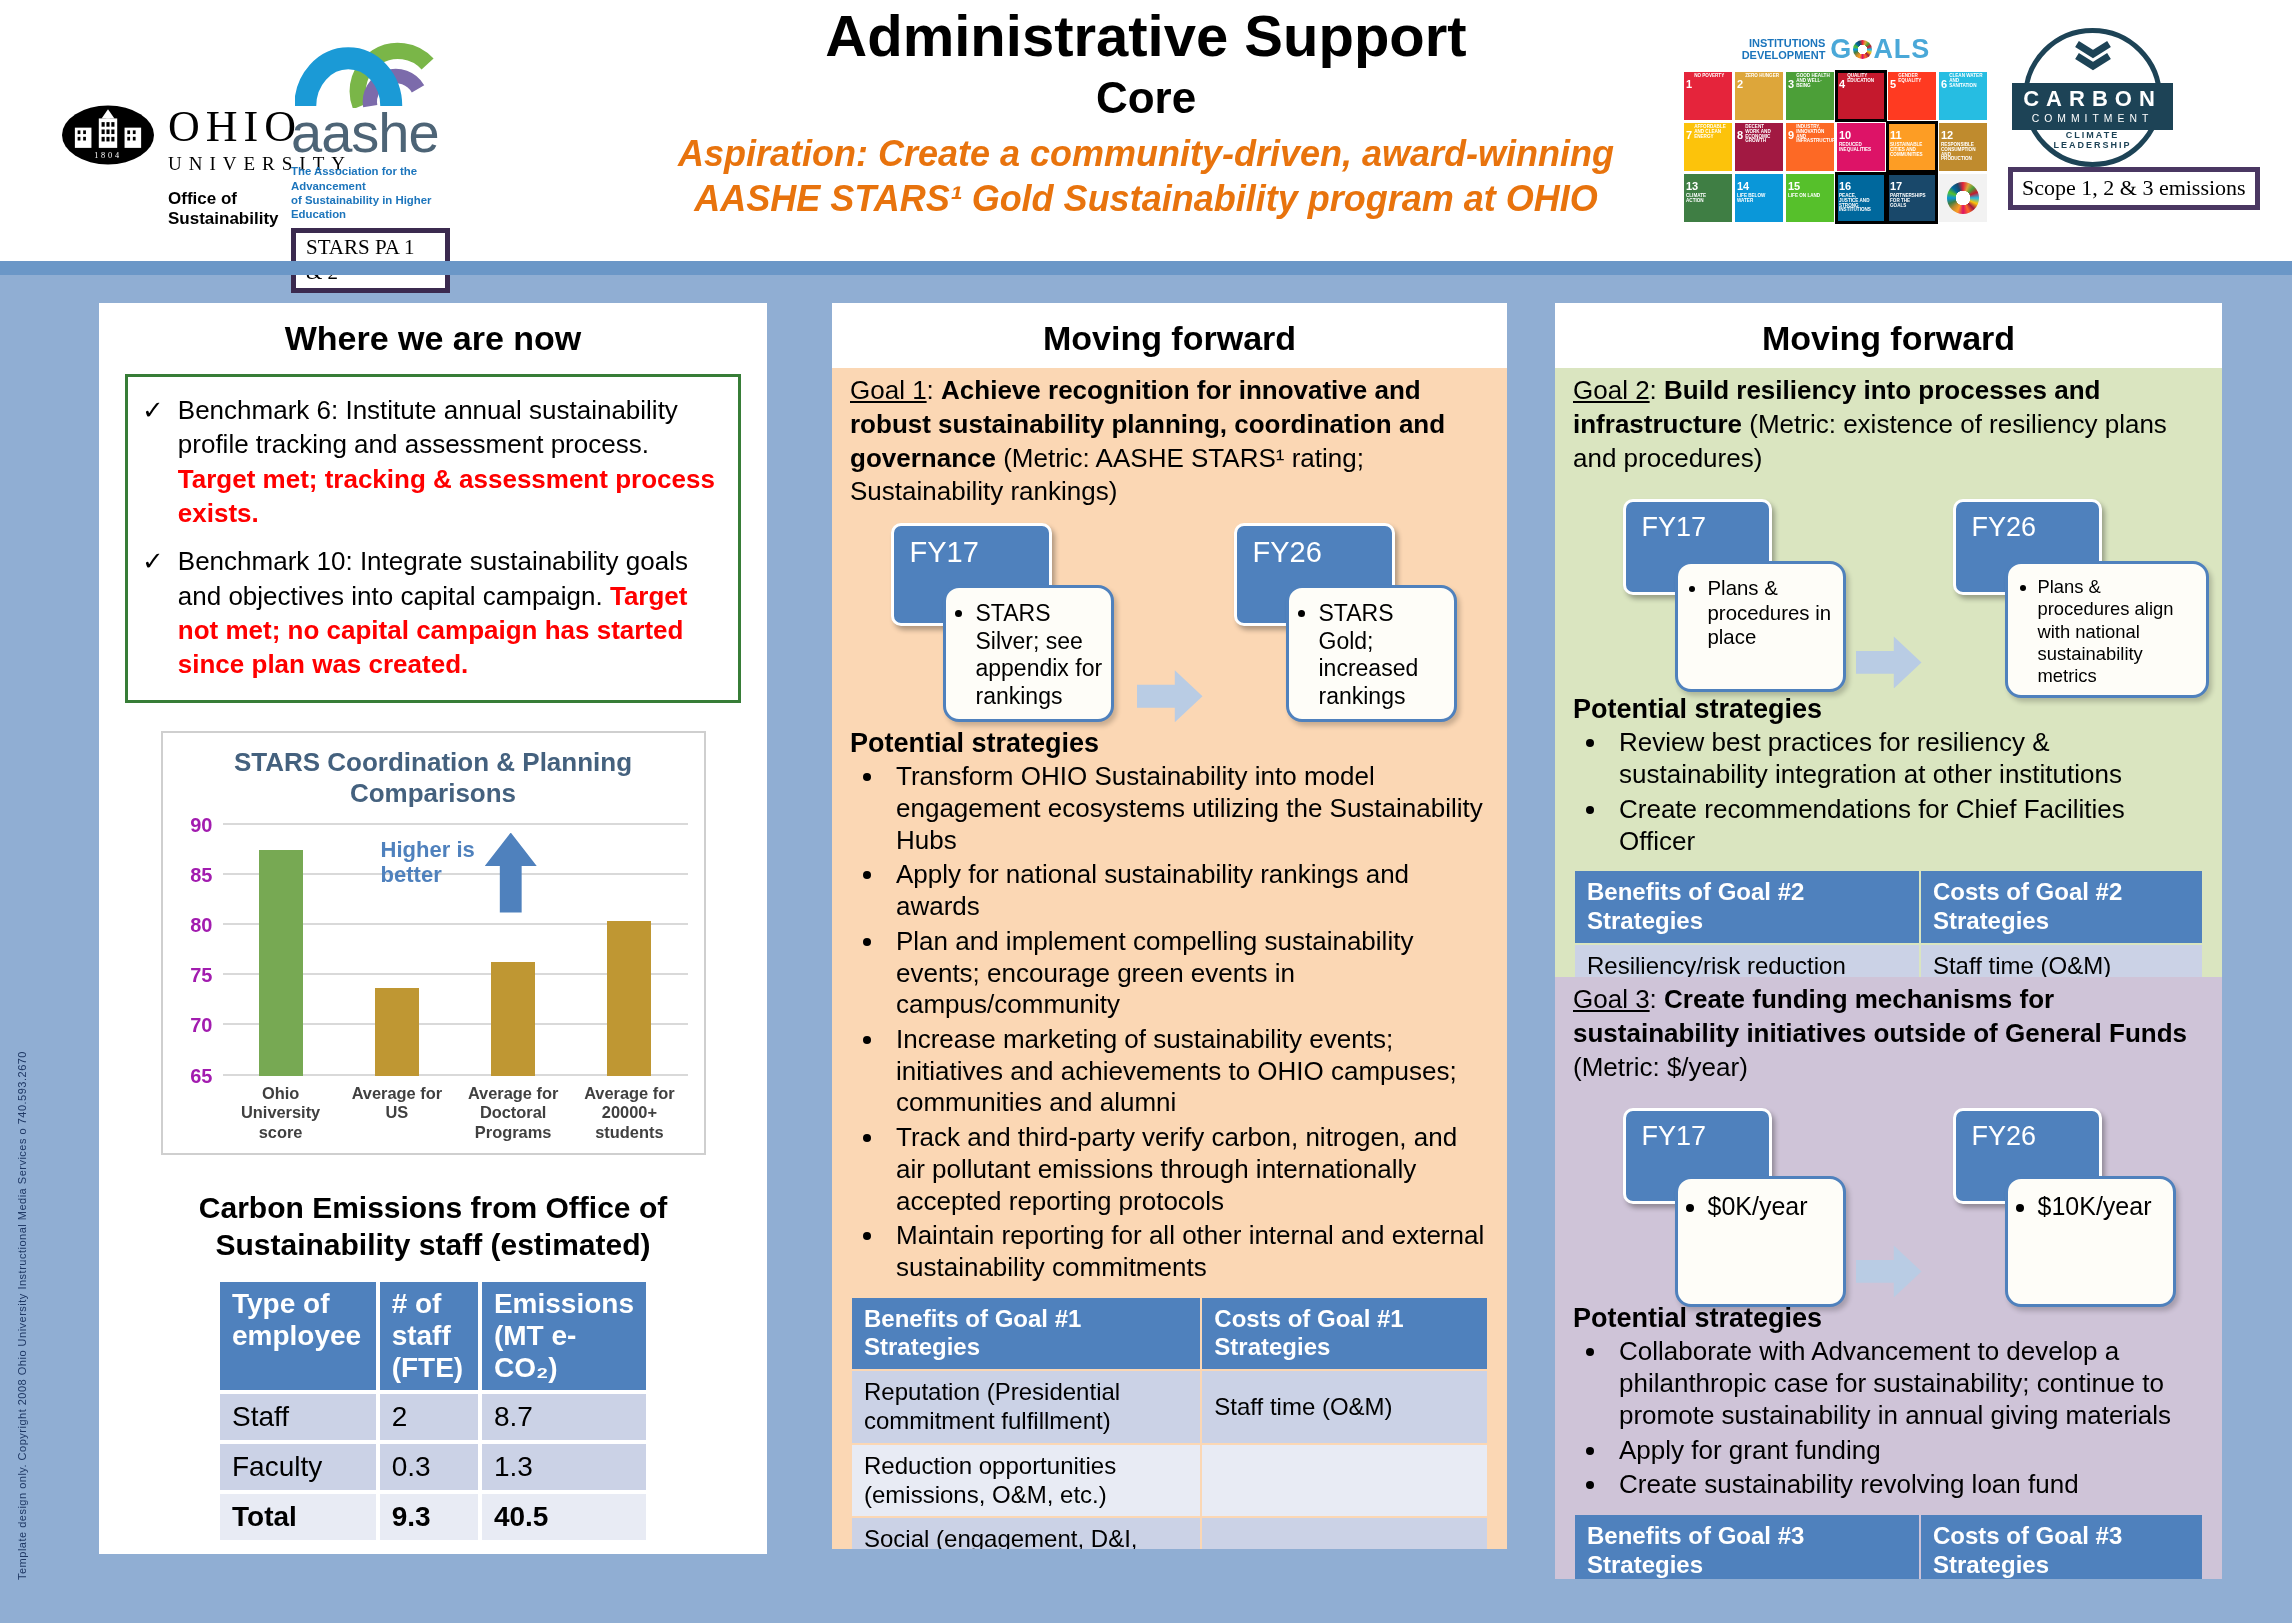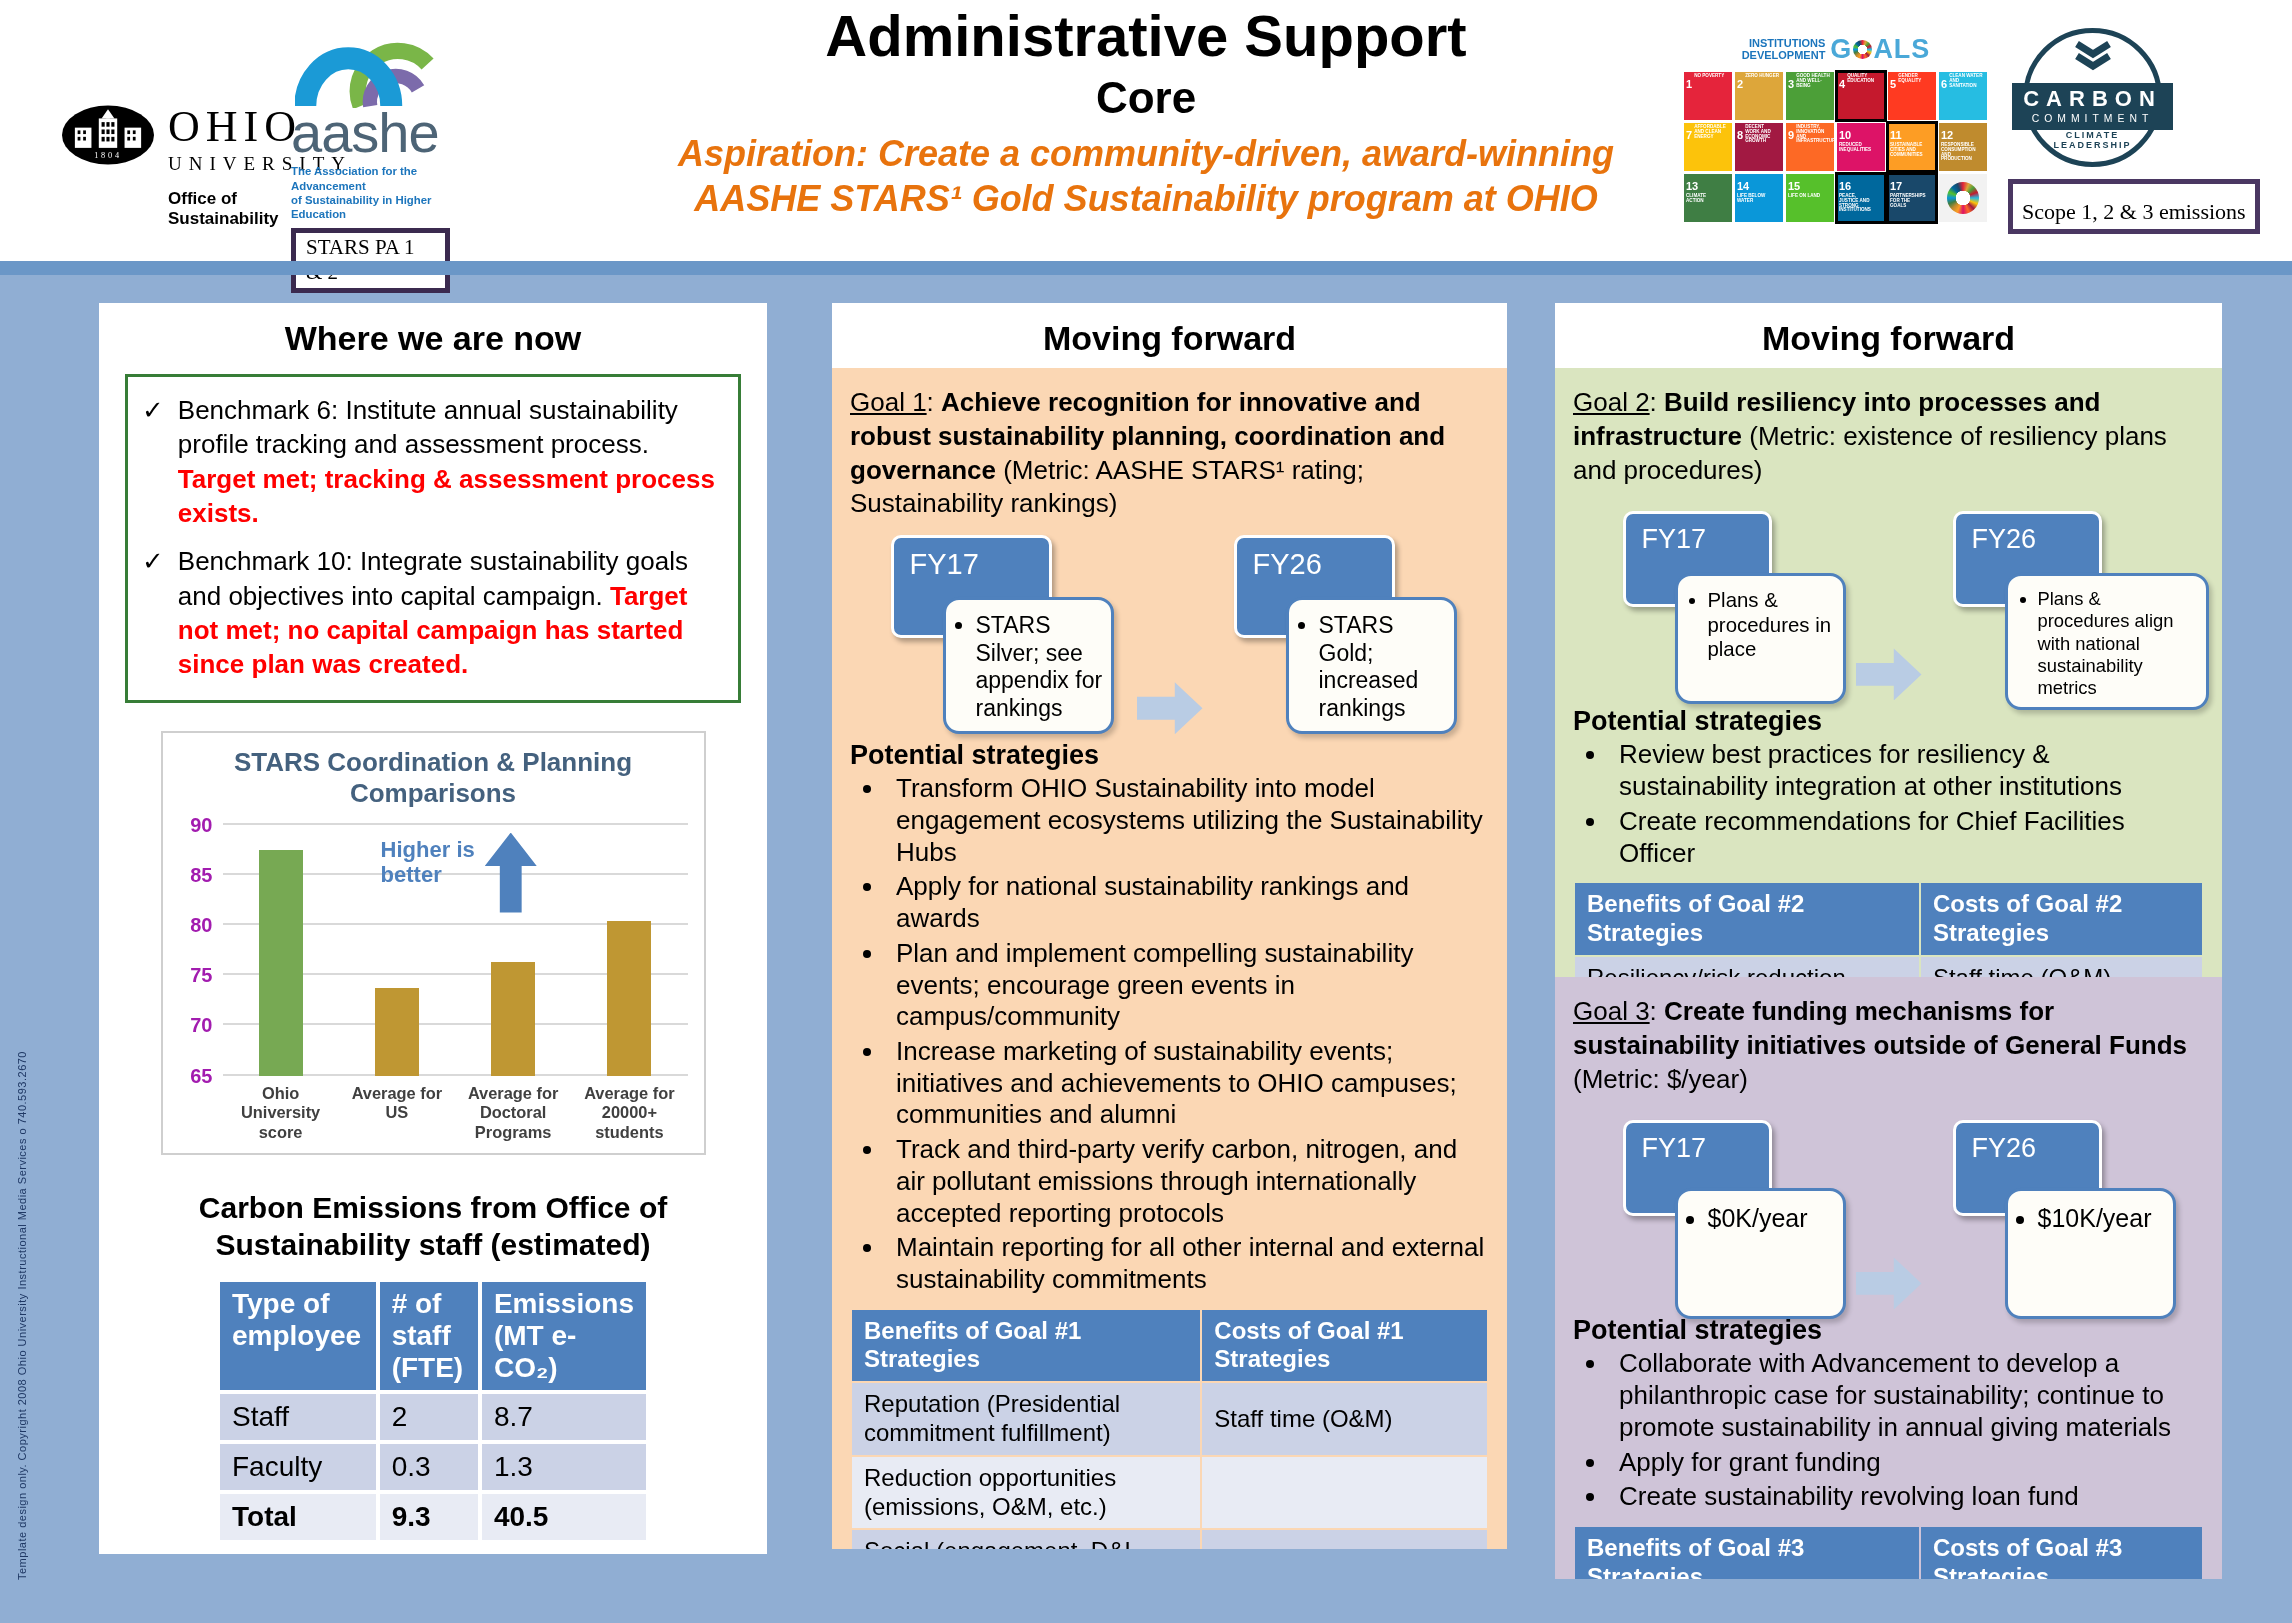--- a/index.html
+++ b/index.html
@@ -53,21 +53,21 @@
     background: radial-gradient(circle, #fff 0 32%, transparent 33%),
       conic-gradient(#e5243b,#dda63a,#4c9f38,#c5192d,#26bde2,#fcc30b,#a21942,#fd6925,#dd1367,#fd9d24,#bf8b2e,#3f7e44,#0a97d9,#56c02b,#00689d,#19486a,#e5243b); }
 
   .carbon { position: absolute; left: 2008px; top: 28px; width: 169px; text-align: center; }
   .carbon-circle { position: relative; width: 139px; height: 139px; margin: 0 auto; border: 5px solid #1d4356; border-radius: 50%; background: #fff; }
   .carbon-chevrons { position: absolute; top: 8px; left: 50%; transform: translateX(-50%); }
   .carbon-banner { position: absolute; left: -16px; right: -16px; top: 50px; background: #1d4356; color: #fff; padding: 5px 0 6px; }
   .carbon-word1 { font-size: 22px; font-weight: bold; letter-spacing: 7px; line-height: 1; }
   .carbon-word2 { font-size: 10.4px; letter-spacing: 5px; margin-top: 3px; }
   .carbon-arc-text { position: absolute; bottom: 12px; left: 0; right: 0; font-size: 9px; font-weight: bold; letter-spacing: 2px; color: #1d4356; }
-  .scope-badge { display: inline-block; margin-top: 12px; border: 5px solid #4a3762; background: #fff; padding: 15px 9px 4px;
+  .scope-badge { display: inline-block; border: 5px solid #4a3762; background: #fff; padding: 3px 9px 4px;
     font-family: "Liberation Serif", serif; font-size: 22px; white-space: nowrap; }
 
   
   .panel { position: absolute; background: #fff; overflow: hidden; display: flex; flex-direction: column; }
   #panel-left   { left: 99px;  top: 303px; width: 668px; height: 1251px; }
   #panel-middle { left: 832px; top: 303px; width: 675px; height: 1246px; }
   #panel-right  { left: 1555px;top: 303px; width: 667px; height: 1276px; }
   .panel-title { font-size: 34px; font-weight: bold; text-align: center; padding: 16px 0 10px; background: #fff; flex: none; }
 
   
@@ -95,21 +95,21 @@
 
   .emis-title { font-size: 30px; font-weight: bold; text-align: center; margin: 34px 90px 14px; line-height: 1.25; }
   .emis-table { margin: 0 auto; border-collapse: collapse; font-size: 28px; width: 434px; }
   .emis-table th { background: #4f81bd; color: #fff; text-align: left; font-weight: bold; padding: 6px 12px; border: 4px solid #fff; line-height: 1.15; vertical-align: top; }
   .emis-table td { padding: 7px 12px; border: 4px solid #fff; }
   .row-dark  td { background: #cbd2e6; }
   .row-light td { background: #e8ebf4; }
   .row-total td { font-weight: bold; }
 
   
-  .section { padding: 18px 18px 14px; flex: none; }
+  .section { padding: 6px 18px 14px; flex: none; }
   .sec-goal1 { background: #fbd7b4; --sec: #fbd7b4; }
   .sec-goal2 { background: #dae5c0; --sec: #dae5c0; height: 609px; }
   .sec-goal3 { background: #cfc4d8; --sec: #cfc4d8; flex: 1; }
   .goal-heading { font-size: 26px; line-height: 1.3; }
   .goal-label { text-decoration: underline; }
   .goal-bold { font-weight: bold; }
 
   .fy-row { display: flex; justify-content: center; align-items: flex-end; margin: 14px 0 4px; height: 199px; gap: 15px; }
   .fy-group { position: relative; width: 247px; height: 199px; flex: none; }
   .fy-box { position: absolute; left: 16px; top: 0; width: 161px; height: 103px; background: #4f81bd; border: 3px solid #fff;

